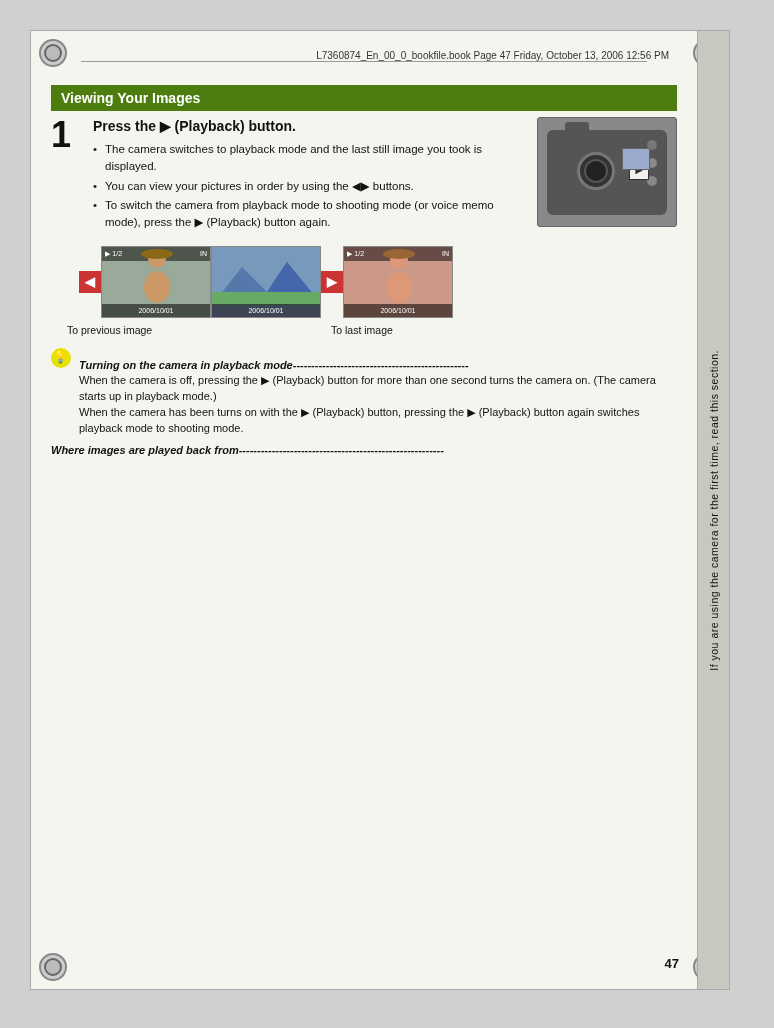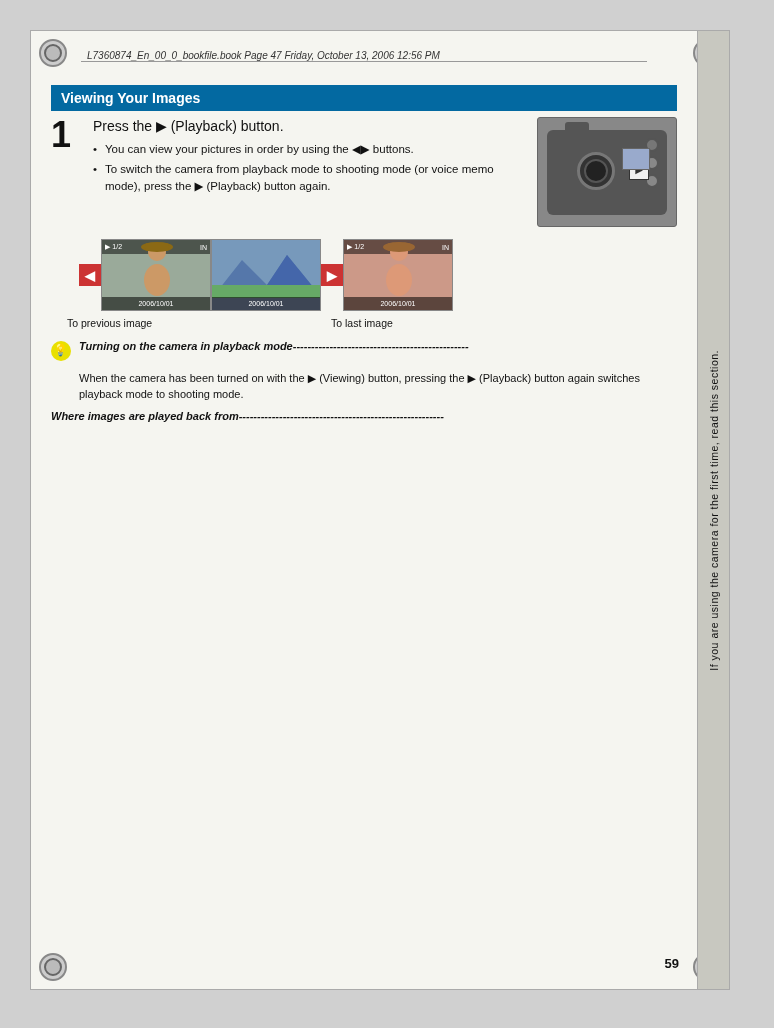--- a/index.html
+++ b/index.html
@@ -46,29 +46,28 @@
     }
     .corner-tl { top: 8px; left: 8px; }
     .corner-tr { top: 8px; right: 8px; }
     .corner-bl { bottom: 8px; left: 8px; }
     .corner-br { bottom: 8px; right: 8px; }
 
     
     .header-bar {
       position: absolute;
       top: 15px;
-      left: 56px;
+      left: 68px;
       right: 60px;
       height: 18px;
       display: flex;
       align-items: center;
-      justify-content: flex-start;
+      justify-content: flex-end;
       font-size: 10px;
       color: #333;
-      font-style: italic;
     }
 
     
     .right-sidebar {
       position: absolute;
       top: 0;
       right: 0;
       width: 32px;
       height: 100%;
       background: #c8c8c0;
@@ -92,21 +91,21 @@
       position: absolute;
       top: 40px;
       left: 0;
       right: 32px;
       bottom: 0;
       padding: 14px 20px 14px 20px;
     }
 
     
     .title-banner {
-      background: #0369a1;
+      background: #4d7c0f;
       color: white;
       font-size: 14px;
       font-weight: bold;
       padding: 5px 10px;
       margin-bottom: 6px;
     }
 
     
     .intro-box {
       border: 1px solid #999;
@@ -132,21 +131,21 @@
       line-height: 1;
       min-width: 28px;
     }
 
     .step-content {
       flex: 1;
     }
 
     .step-title {
       font-size: 14px;
-      font-weight: normal;
+      font-weight: bold;
       color: #111;
       margin-bottom: 6px;
       line-height: 1.3;
     }
 
     .step-bullets {
       list-style: none;
       padding: 0;
     }
 
@@ -332,20 +331,21 @@
       align-items: center;
       justify-content: center;
       font-size: 12px;
       color: #333;
       flex-shrink: 0;
       margin-top: 2px;
     }
 
     .tip-text {
       flex: 1;
+      margin-top: 12px;
     }
 
     .tip-bold {
       font-weight: bold;
       font-style: italic;
     }
 
     
     .page-number {
       position: absolute;
@@ -389,20 +389,21 @@
   <div class="main-content">
 
     <div class="title-banner">Viewing Your Images</div>
 
 
     <div class="step-section">
       <div class="step-number">1</div>
       <div class="step-content">
         <div class="step-title">Press the ▶ (Playback) button.</div>
         <ul class="step-bullets">
+          <li><span>The camera switches to playback mode and the last still image you took is displayed.</span></li>
           <li><span>You can view your pictures in order by using the ◀▶ buttons.</span></li>
           <li><span>To switch the camera from playback mode to shooting mode (or voice memo mode), press the ▶ (Playback) button again.</span></li>
         </ul>
       </div>
 
       <div class="step-image">
         <div class="camera-body">
 
           <div style="position:absolute;top:-8px;left:18px;width:24px;height:10px;background:#555;border-radius:3px 3px 0 0;"></div>
 
@@ -491,29 +492,29 @@
       <div class="label-next">
         <span>To last image</span>
       </div>
     </div>
 
     <div class="tip-section">
       <div class="tip-row">
         <div class="tip-icon">💡</div>
         <div class="tip-text">
           <span class="tip-bold"><span>Turning on the camera in playback mode</span>------------------------------------------------</span><br>
-          <br>
-          <span>When the camera has been turned on with the ▶ (Viewing) button, pressing the ▶ (Playback) button again switches playback mode to shooting mode.</span>
+          <span>When the camera is off, pressing the ▶ (Playback) button for more than one second turns the camera on. (The camera starts up in playback mode.)</span><br>
+          <span>When the camera has been turns on with the ▶ (Playback) button, pressing the ▶ (Playback) button again switches playback mode to shooting mode.</span>
         </div>
       </div>
 
       <div style="margin-top:0;">
         <div style="font-weight:bold;font-style:italic;">
           <span>Where images are played back from</span>--------------------------------------------------------
         </div>
       </div>
     </div>
 
   </div>
 
-  <div class="page-number">59</div>
+  <div class="page-number">47</div>
 
 </div>
 
 </body></html>

